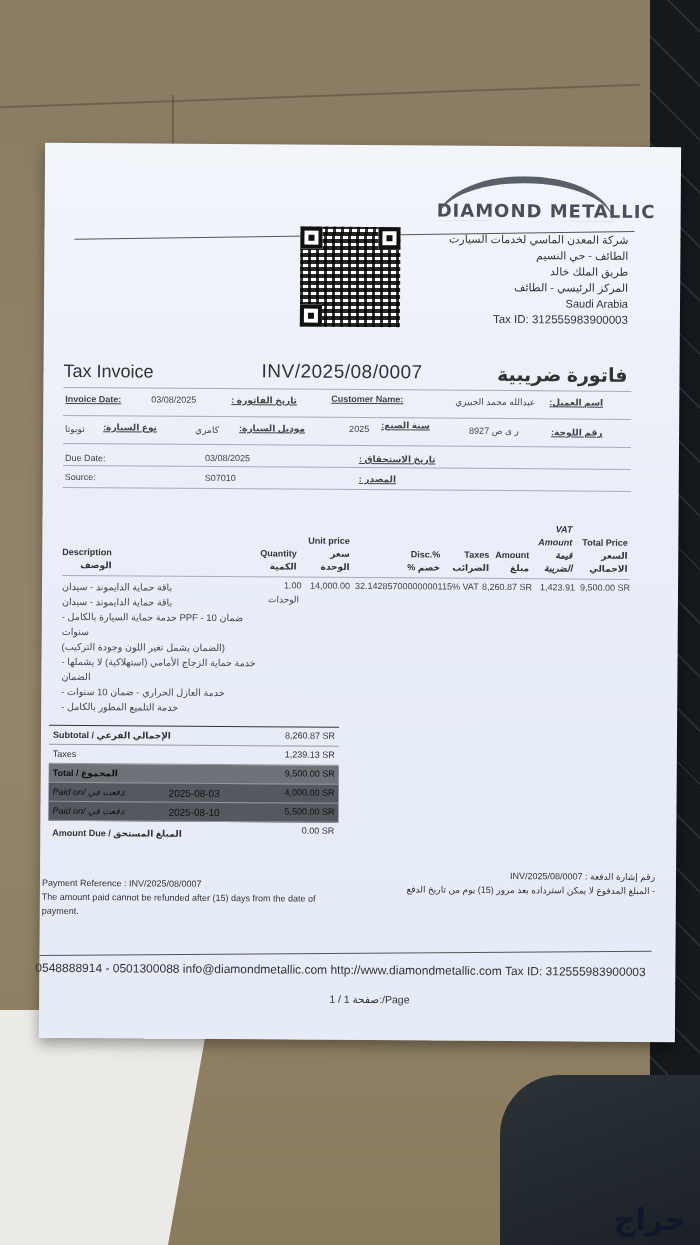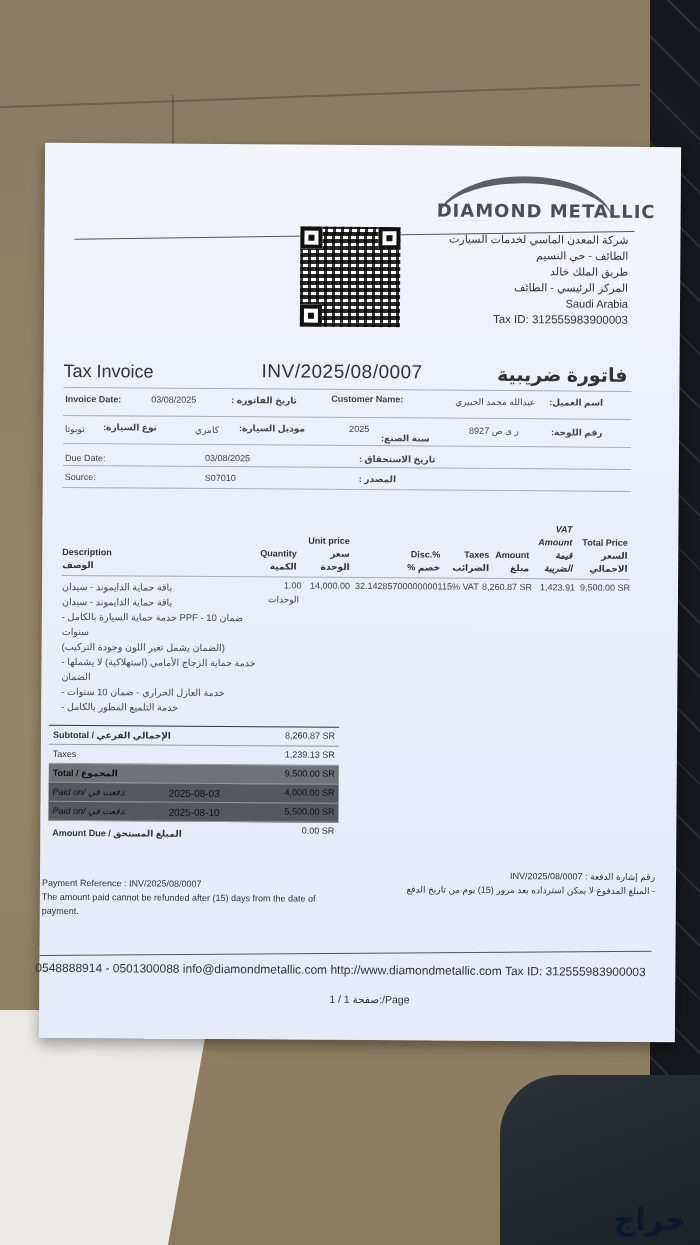--- a/index.html
+++ b/index.html
@@ -48,21 +48,21 @@
       repeating-linear-gradient(0deg, rgba(0,0,0,0.85) 0 4px, transparent 4px 7px),
       repeating-linear-gradient(90deg, rgba(0,0,0,0.8) 0 3px, transparent 3px 8px);
     background-color:#fff;
   }
   .qr .finder { position:absolute; width:22px; height:22px; border:4px solid #111; background:#fff; box-sizing:border-box; }
   .qr .finder::after { content:""; position:absolute; left:4px; top:4px; width:6px; height:6px; background:#111; }
   .title-en { position:absolute; left:20px; top:218px; font-size:18px; color:#333; }
   .title-num { position:absolute; left:218px; top:216px; font-size:19px; color:#333; letter-spacing:0.5px; }
   .title-ar { position:absolute; right:52px; top:217px; font-size:19px; color:#333; direction:rtl;font-weight:bold; }
   .hline { position:absolute; left:20px; width:568px; height:1px; background:#aab; }
-  .lbl { font-size:9px; font-weight:bold; color:#444; position:absolute; white-space:nowrap; }
+  .lbl { font-size:9px; font-weight:bold; color:#444; position:absolute; white-space:nowrap;text-decoration:underline; }
   .val { font-size:9px; color:#444; position:absolute; white-space:nowrap; }
   .rtl { direction:rtl; }
   .th { position:absolute; font-size:9px; font-weight:bold; color:#333; white-space:nowrap; text-align:right; line-height:13px; }
   .td { position:absolute; font-size:9px; color:#444; white-space:nowrap; }
   .desc-lines { position:absolute; left:20px; top:436px; font-size:9.5px; line-height:15px; direction:rtl; text-align:left; color:#444; }
   .desc-lines div { unicode-bidi:plaintext; text-align:left; }
   .totals { position:absolute; left:8px; top:582px; width:290px; }
   .trow { position:relative; height:18px; font-size:9px; color:#333; border-bottom:1px solid #999; }
   .trow.dark { background:#6f7278; color:#111; }
   .trow.darker { background:#55585e; color:#111; }
@@ -115,35 +115,35 @@
   <div class="lbl" style="left:288px;top:249px;">Customer Name:</div>
   <div class="val rtl" style="left:412px;top:251px;">عبدالله محمد الجبيري</div>
   <div class="lbl rtl" style="left:506px;top:251px;">اسم العميل:</div>
   <div class="hline" style="top:272px;"></div>
 
   <div class="val rtl" style="left:22px;top:281px;">تويوتا</div>
   <div class="lbl rtl" style="left:60px;top:279px;">نوع السيارة:</div>
   <div class="val rtl" style="left:152px;top:281px;">كامري</div>
   <div class="lbl rtl" style="left:196px;top:279px;">موديل السيارة:</div>
   <div class="val" style="left:306px;top:279px;">2025</div>
-  <div class="lbl rtl" style="left:338px;top:288px;">سنة الصنع:</div>
+  <div class="lbl rtl" style="left:338px;top:275px;">سنة الصنع:</div>
   <div class="val" style="left:426px;top:280px;">ر ى ص 8927</div>
   <div class="lbl rtl" style="left:508px;top:281px;">رقم اللوحة:</div>
   <div class="hline" style="top:300px;"></div>
 
   <div class="val" style="left:22px;top:310px;">Due Date:</div>
   <div class="val" style="left:162px;top:309px;">03/08/2025</div>
   <div class="lbl rtl" style="left:316px;top:309px;">تاريخ الاستحقاق :</div>
   <div class="hline" style="top:322px;"></div>
   <div class="val" style="left:22px;top:329px;">Source:</div>
   <div class="val" style="left:162px;top:329px;">S07010</div>
   <div class="lbl rtl" style="left:316px;top:329px;">المصدر :</div>
   <div class="hline" style="top:344px;"></div>
 
-  <div class="th" style="left:20px;top:403px;text-align:left;">
+  <div class="th" style="left:20px;top:403px;text-align:right;">
     <div>Description</div>
     <div>الوصف</div>
   </div>
   <div class="th" style="left:218px;top:403px;">
     <div>Quantity</div>
     <div>الكمية</div>
   </div>
   <div class="th" style="left:266px;top:390px;">
     <div>Unit price</div>
     <div>سعر</div>

